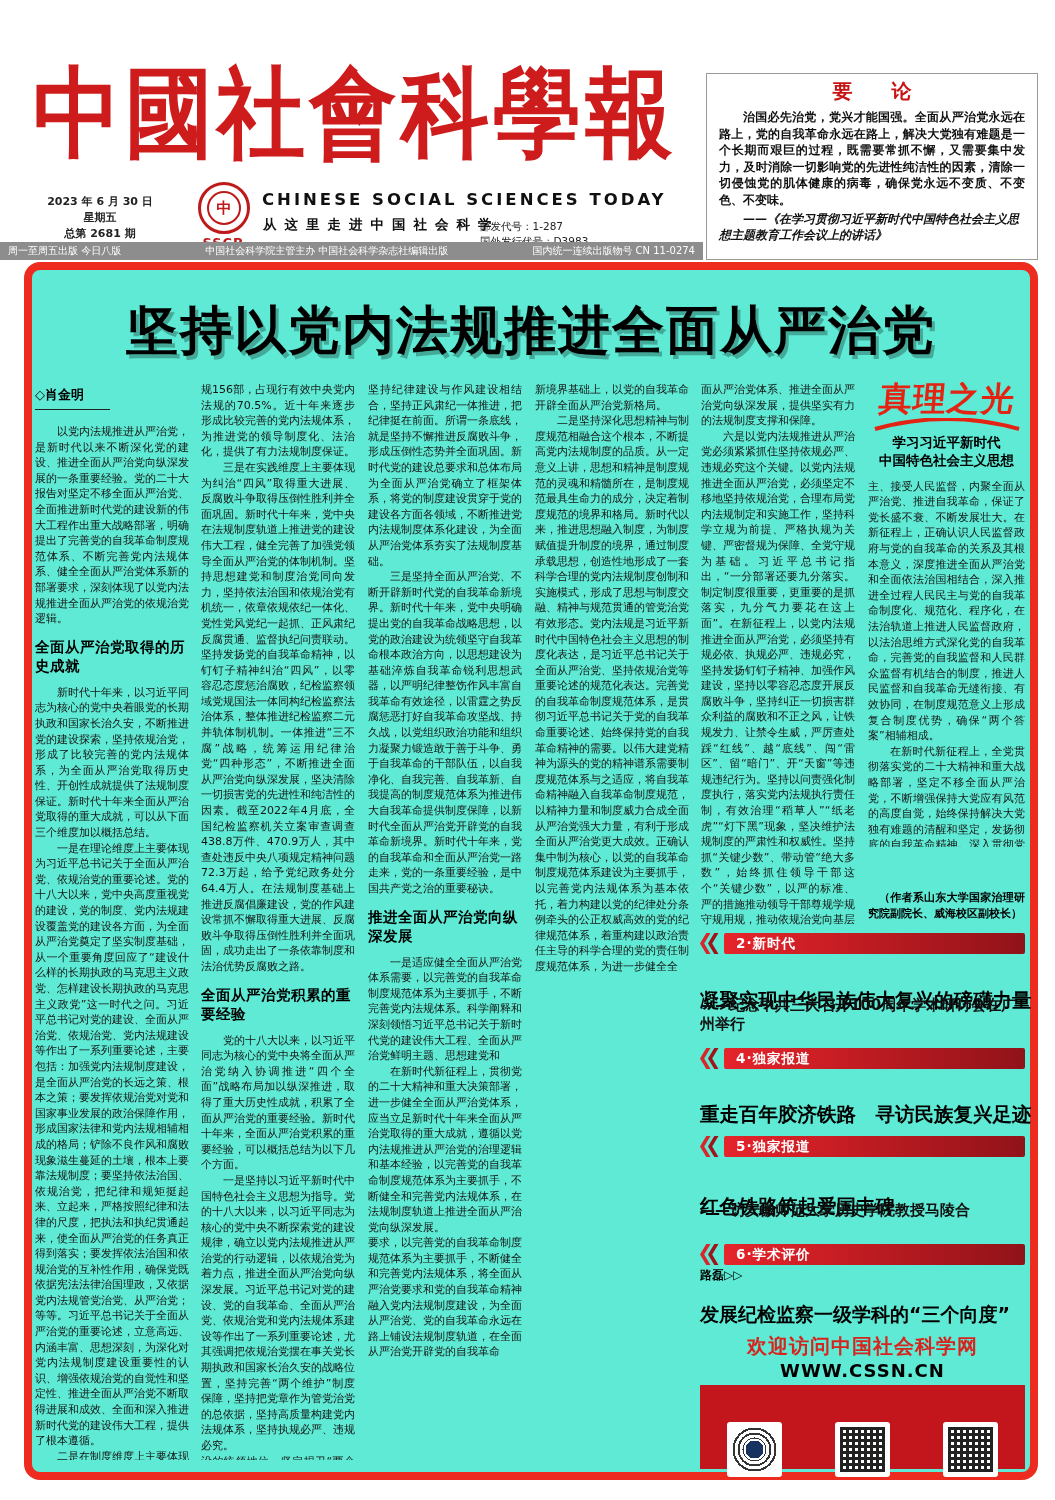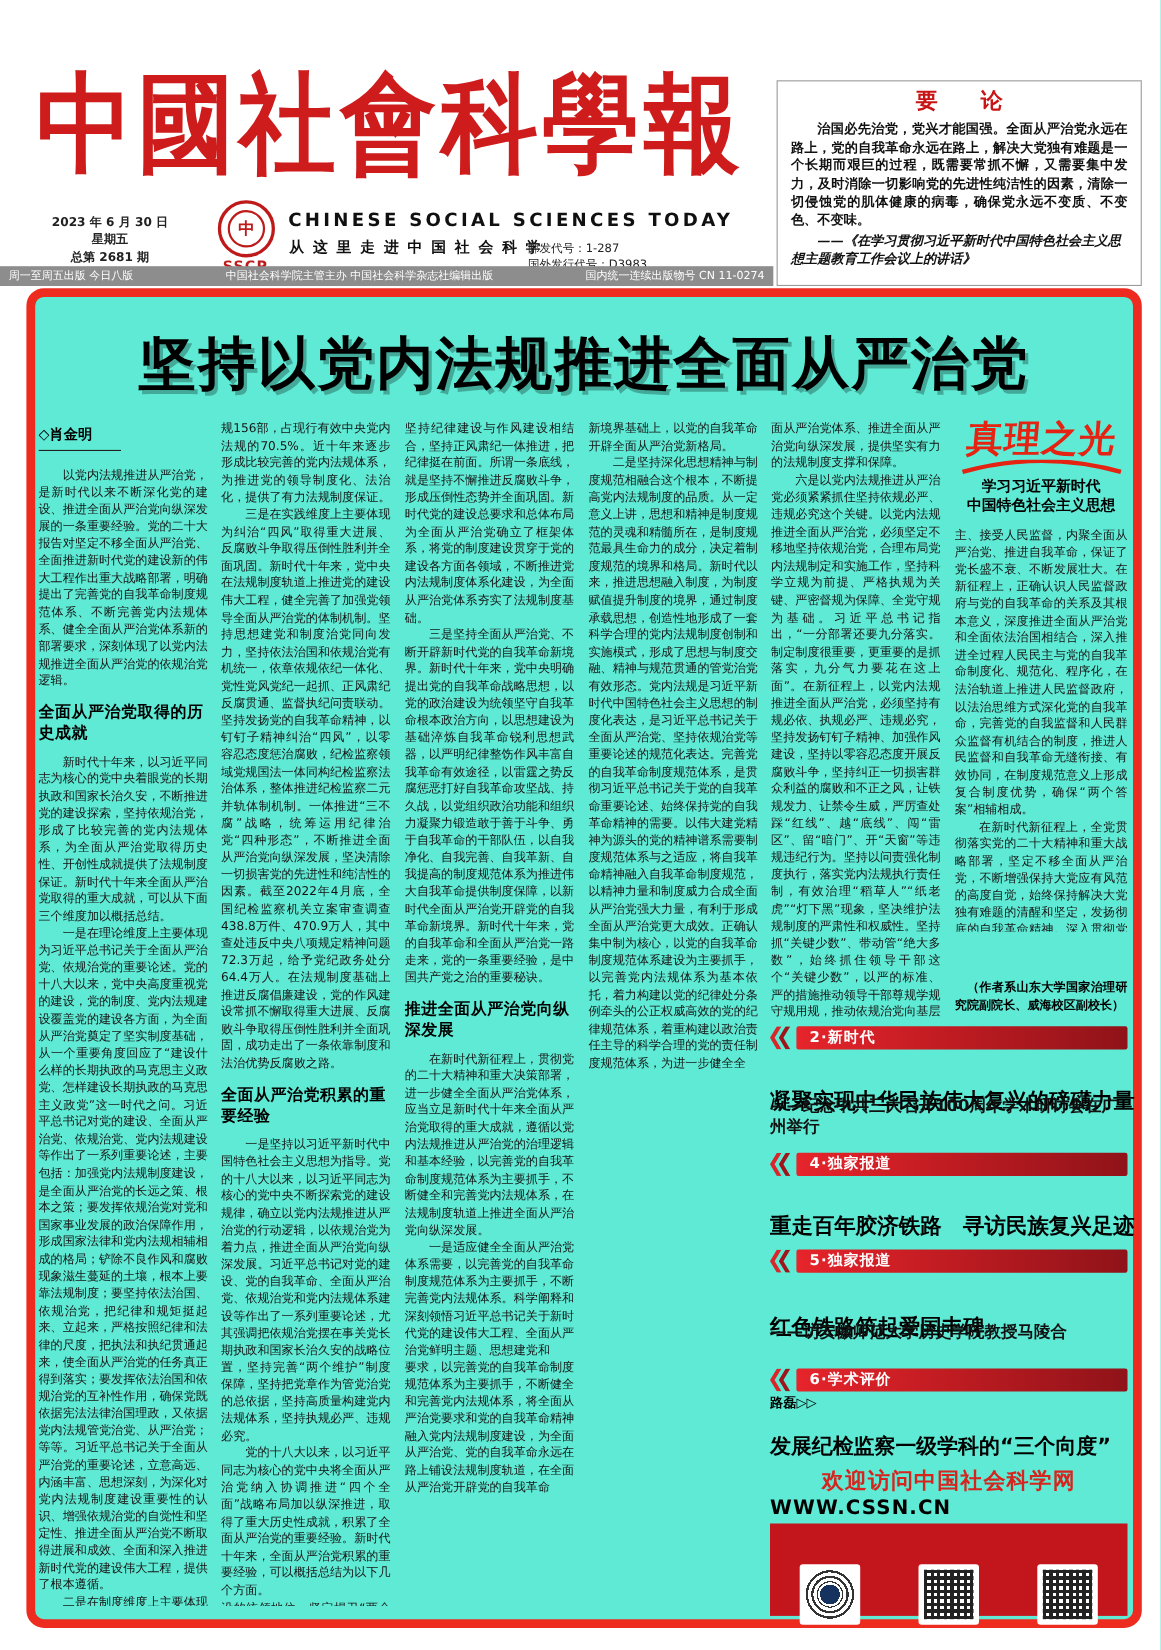--- a/index.html
+++ b/index.html
@@ -78,21 +78,21 @@
   .ribbon-bar{flex:1;height:100%;margin-left:2px;border-radius:2px;
     background:linear-gradient(90deg,#e6242b 0%,#c01c22 45%,#8f1319 100%);
     color:#fff;font-size:13.5px;font-weight:bold;line-height:21px;
     padding-left:12px;letter-spacing:1px;}
   .news-headline{position:absolute;left:0;width:100%;font-size:19.5px;font-weight:900;
     color:#000;white-space:nowrap;margin-top:20px;}
   .news-sub{position:absolute;left:0;width:100%;font-size:15px;font-weight:bold;color:#111;}
   .news-author{position:absolute;left:0;font-size:12px;font-weight:bold;color:#000;}
   .promo1{position:absolute;left:0;width:100%;text-align:center;font-size:20px;
     font-weight:900;color:#d6251f;letter-spacing:1px;}
-  .promo2{position:absolute;left:0;width:100%;font-size:18px;
+  .promo2{position:absolute;left:0;width:100%;text-align:center;font-size:18px;
     font-weight:900;color:#000;letter-spacing:1px;}
   .qr-block{position:absolute;left:0;width:100%;height:84px;background:#c3161c;
     display:flex;justify-content:space-around;align-items:flex-start;
     padding-top:5px;box-sizing:border-box;}
   .qr-tile{width:96px;text-align:right;margin-top:32px;}
   .qr-img{width:55px;height:55px;background:#fff;margin:0 auto;border-radius:3px;
     box-sizing:border-box;padding:5px;}
   .qr-pat{width:100%;height:100%;
     background-image:repeating-linear-gradient(0deg,#222 0 3px,transparent 3px 6px),
       repeating-linear-gradient(90deg,#222 0 3px,#fff 3px 6px);}
@@ -146,30 +146,30 @@
       <p class="p">以党内法规推进从严治党，是新时代以来不断深化党的建设、推进全面从严治党向纵深发展的一条重要经验。党的二十大报告对坚定不移全面从严治党、全面推进新时代党的建设新的伟大工程作出重大战略部署，明确提出了完善党的自我革命制度规范体系、不断完善党内法规体系、健全全面从严治党体系新的部署要求，深刻体现了以党内法规推进全面从严治党的依规治党逻辑。</p>
       <h3 class="col-heading">全面从严治党取得的历史成就</h3>
       <p class="p">新时代十年来，以习近平同志为核心的党中央着眼党的长期执政和国家长治久安，不断推进党的建设探索，坚持依规治党，形成了比较完善的党内法规体系，为全面从严治党取得历史性、开创性成就提供了法规制度保证。新时代十年来全面从严治党取得的重大成就，可以从下面三个维度加以概括总结。</p>
       <p class="p">一是在理论维度上主要体现为习近平总书记关于全面从严治党、依规治党的重要论述。党的十八大以来，党中央高度重视党的建设，党的制度、党内法规建设覆盖党的建设各方面，为全面从严治党奠定了坚实制度基础，从一个重要角度回应了“建设什么样的长期执政的马克思主义政党、怎样建设长期执政的马克思主义政党”这一时代之问。习近平总书记对党的建设、全面从严治党、依规治党、党内法规建设等作出了一系列重要论述，主要包括：加强党内法规制度建设，是全面从严治党的长远之策、根本之策；要发挥依规治党对党和国家事业发展的政治保障作用，形成国家法律和党内法规相辅相成的格局；铲除不良作风和腐败现象滋生蔓延的土壤，根本上要靠法规制度；要坚持依法治国、依规治党，把纪律和规矩挺起来、立起来，严格按照纪律和法律的尺度，把执法和执纪贯通起来，使全面从严治党的任务真正得到落实；要发挥依法治国和依规治党的互补性作用，确保党既依据宪法法律治国理政，又依据党内法规管党治党、从严治党；等等。习近平总书记关于全面从严治党的重要论述，立意高远、内涵丰富、思想深刻，为深化对党内法规制度建设重要性的认识、增强依规治党的自觉性和坚定性、推进全面从严治党不断取得进展和成效、全面和深入推进新时代党的建设伟大工程，提供了根本遵循。</p>
       <p class="p">二是在制度维度上主要体现为建党百年之际“坚持依规治党，形成比较完善的党内法规体系”。习近平总书记指出：“加强党内法规制度建设是全面从严治党的长远之策、根本之策。”党的十八大以来，党中央坚持顶层设计、统筹谋划、整体推进党的制度尤其是党内法规制度建设。党的十八届三中全会专题研究全面深化改革重大问题，明确了完善和发展中国特色社会主义制度、推进国家治理体系和治理能力现代化的改革目标和治理逻辑。党的十九届四中全会进一步作出坚持和完善中国特色社会主义制度、推进国家治理体系和治理能力现代化的重大决策部署，将党的领导制度体系建设置于首位、突出其统领作用。新时代十年来，根据党的建设、全面从严治党的制度需求，坚持以党章为根本依循、以民主集中制为核心，按照“规范主体、规范行为、规范监督”统筹协调原则，党内法规制度体系以“1+4”为基本框架，形成了党章统领、由党的组织法规制度、党的领导法规制度、党的自身建设法规制度、党的监督保障法规制度四大板块构成的党内法规制度体系。截至2022年6月，全党现行有效党内法规共3718部，覆盖党的领导和党的建设各方面。其中，制定、修订中央党内法</p>
     </div>
   <div class="col" style="left:169px;height:1078px;">
       <p class="pc">规156部，占现行有效中央党内法规的70.5%。近十年来逐步形成比较完善的党内法规体系，为推进党的领导制度化、法治化，提供了有力法规制度保证。</p>
       <p class="p">三是在实践维度上主要体现为纠治“四风”取得重大进展、反腐败斗争取得压倒性胜利并全面巩固。新时代十年来，党中央在法规制度轨道上推进党的建设伟大工程，健全完善了加强党领导全面从严治党的体制机制。坚持思想建党和制度治党同向发力，坚持依法治国和依规治党有机统一，依章依规依纪一体化、党性党风党纪一起抓、正风肃纪反腐贯通、监督执纪问责联动。坚持发扬党的自我革命精神，以钉钉子精神纠治“四风”，以零容忍态度惩治腐败，纪检监察领域党规国法一体同构纪检监察法治体系，整体推进纪检监察二元并轨体制机制。一体推进“三不腐”战略，统筹运用纪律治党“四种形态”，不断推进全面从严治党向纵深发展，坚决清除一切损害党的先进性和纯洁性的因素。截至2022年4月底，全国纪检监察机关立案审查调查438.8万件、470.9万人，其中查处违反中央八项规定精神问题72.3万起，给予党纪政务处分64.4万人。在法规制度基础上推进反腐倡廉建设，党的作风建设常抓不懈取得重大进展、反腐败斗争取得压倒性胜利并全面巩固，成功走出了一条依靠制度和法治优势反腐败之路。</p>
       <h3 class="col-heading">全面从严治党积累的重要经验</h3>
+      <p class="p">党的十八大以来，以习近平同志为核心的党中央将全面从严治党纳入协调推进“四个全面”战略布局加以纵深推进，取得了重大历史性成就，积累了全面从严治党的重要经验。新时代十年来，全面从严治党积累的重要经验，可以概括总结为以下几个方面。</p>
       <p class="p">一是坚持以习近平新时代中国特色社会主义思想为指导。党的十八大以来，以习近平同志为核心的党中央不断探索党的建设规律，确立以党内法规推进从严治党的行动逻辑，以依规治党为着力点，推进全面从严治党向纵深发展。习近平总书记对党的建设、党的自我革命、全面从严治党、依规治党和党内法规体系建设等作出了一系列重要论述，尤其强调把依规治党摆在事关党长期执政和国家长治久安的战略位置，坚持完善“两个维护”制度保障，坚持把党章作为管党治党的总依据，坚持高质量构建党内法规体系，坚持执规必严、违规必究。</p>
-      <p class="p">党的十八大以来，以习近平同志为核心的党中央将全面从严治党纳入协调推进“四个全面”战略布局加以纵深推进，取得了重大历史性成就，积累了全面从严治党的重要经验。新时代十年来，全面从严治党积累的重要经验，可以概括总结为以下几个方面。</p>
       <p class="pc">设的统领地位，坚定捍卫“两个确立”，坚决做到“两个维护”；坚持思想建设与制度建设相统一，思想建设具有基础性，融入党的建设各方面各领域，制度建设具有保障性，贯通党的建设全过程全方位，思想建党与制度治党同向发力、同时发力、同频发力；</p>
     </div>
   <div class="col" style="left:336px;height:1078px;">
       <p class="pc">坚持纪律建设与作风建设相结合，坚持正风肃纪一体推进，把纪律挺在前面。所谓一条底线，就是坚持不懈推进反腐败斗争，形成压倒性态势并全面巩固。新时代党的建设总要求和总体布局为全面从严治党确立了框架体系，将党的制度建设贯穿于党的建设各方面各领域，不断推进党内法规制度体系化建设，为全面从严治党体系夯实了法规制度基础。</p>
       <p class="p">三是坚持全面从严治党、不断开辟新时代党的自我革命新境界。新时代十年来，党中央明确提出党的自我革命战略思想，以党的政治建设为统领坚守自我革命根本政治方向，以思想建设为基础淬炼自我革命锐利思想武器，以严明纪律整饬作风丰富自我革命有效途径，以雷霆之势反腐惩恶打好自我革命攻坚战、持久战，以党组织政治功能和组织力凝聚力锻造敢于善于斗争、勇于自我革命的干部队伍，以自我净化、自我完善、自我革新、自我提高的制度规范体系为推进伟大自我革命提供制度保障，以新时代全面从严治党开辟党的自我革命新境界。新时代十年来，党的自我革命和全面从严治党一路走来，党的一条重要经验，是中国共产党之治的重要秘诀。</p>
       <h3 class="col-heading">推进全面从严治党向纵深发展</h3>
+      <p class="p">一是适应健全全面从严治党体系需要，以完善党的自我革命制度规范体系为主要抓手，不断完善党内法规体系。科学阐释和深刻领悟习近平总书记关于新时代党的建设伟大工程、全面从严治党鲜明主题、思想建党和</p>
       <p class="p">在新时代新征程上，贯彻党的二十大精神和重大决策部署，进一步健全全面从严治党体系，应当立足新时代十年来全面从严治党取得的重大成就，遵循以党内法规推进从严治党的治理逻辑和基本经验，以完善党的自我革命制度规范体系为主要抓手，不断健全和完善党内法规体系，在法规制度轨道上推进全面从严治党向纵深发展。</p>
-      <p class="p">一是适应健全全面从严治党体系需要，以完善党的自我革命制度规范体系为主要抓手，不断完善党内法规体系。科学阐释和深刻领悟习近平总书记关于新时代党的建设伟大工程、全面从严治党鲜明主题、思想建党和</p>
       <p class="pc">要求，以完善党的自我革命制度规范体系为主要抓手，不断健全和完善党内法规体系，将全面从严治党要求和党的自我革命精神融入党内法规制度建设，为全面从严治党、党的自我革命永远在路上铺设法规制度轨道，在全面从严治党开辟党的自我革命</p>
     </div>
   <div class="col" style="left:503px;height:1078px;">
       <p class="pc">新境界基础上，以党的自我革命开辟全面从严治党新格局。</p>
       <p class="p">二是坚持深化思想精神与制度规范相融合这个根本，不断提高党内法规制度的品质。从一定意义上讲，思想和精神是制度规范的灵魂和精髓所在，是制度规范最具生命力的成分，决定着制度规范的境界和格局。新时代以来，推进思想融入制度，为制度赋值提升制度的境界，通过制度承载思想，创造性地形成了一套科学合理的党内法规制度创制和实施模式，形成了思想与制度交融、精神与规范贯通的管党治党有效形态。党内法规是习近平新时代中国特色社会主义思想的制度化表达，是习近平总书记关于全面从严治党、坚持依规治党等重要论述的规范化表达。完善党的自我革命制度规范体系，是贯彻习近平总书记关于党的自我革命重要论述、始终保持党的自我革命精神的需要。以伟大建党精神为源头的党的精神谱系需要制度规范体系与之适应，将自我革命精神融入自我革命制度规范，以精神力量和制度威力合成全面从严治党强大力量，有利于形成全面从严治党更大成效。正确认</p>
       <p class="pc">集中制为核心，以党的自我革命制度规范体系建设为主要抓手，以完善党内法规体系为基本依托，着力构建以党的纪律处分条例牵头的公正权威高效的党的纪律规范体系，着重构建以政治责任主导的科学合理的党的责任制度规范体系，为进一步健全全</p>
     </div>
   <div class="col" style="left:669px;height:548px;">
       <p class="pc">面从严治党体系、推进全面从严治党向纵深发展，提供坚实有力的法规制度支撑和保障。</p>
       <p class="p">六是以党内法规推进从严治党必须紧紧抓住坚持依规必严、违规必究这个关键。以党内法规推进全面从严治党，必须坚定不移地坚持依规治党，合理布局党内法规制定和实施工作，坚持科学立规为前提、严格执规为关键、严密督规为保障、全党守规为基础。习近平总书记指出，“一分部署还要九分落实。制定制度很重要，更重要的是抓落实，九分气力要花在这上面”。在新征程上，以党内法规推进全面从严治党，必须坚持有规必依、执规必严、违规必究，坚持发扬钉钉子精神、加强作风建设，坚持以零容忍态度开展反腐败斗争，坚持纠正一切损害群众利益的腐败和不正之风，让铁规发力、让禁令生威，严厉查处踩“红线”、越“底线”、闯“雷区”、留“暗门”、开“天窗”等违规违纪行为。坚持以问责强化制度执行，落实党内法规执行责任制，有效治理“稻草人”“纸老虎”“灯下黑”现象，坚决维护法规制度的严肃性和权威性。坚持抓“关键少数”、带动管“绝大多数”，始终抓住领导干部这个“关键少数”，以严的标准、严的措施推动领导干部尊规学规守规用规，推动依规治党向基层延伸，促进依规治党深入人心、全党守规蔚然成风。</p>

